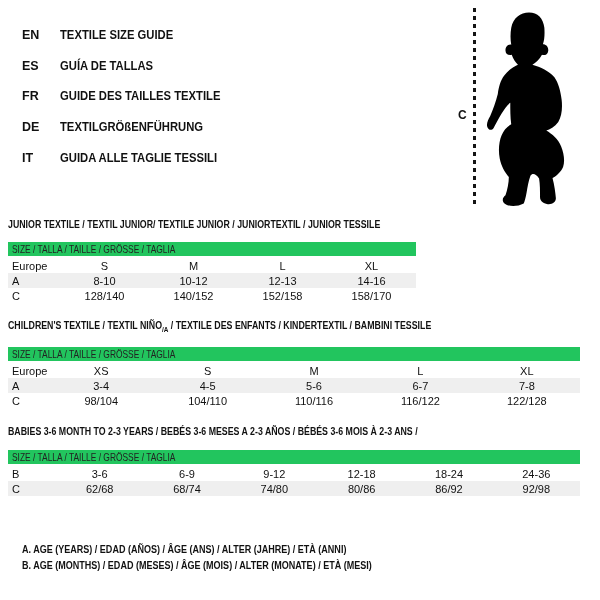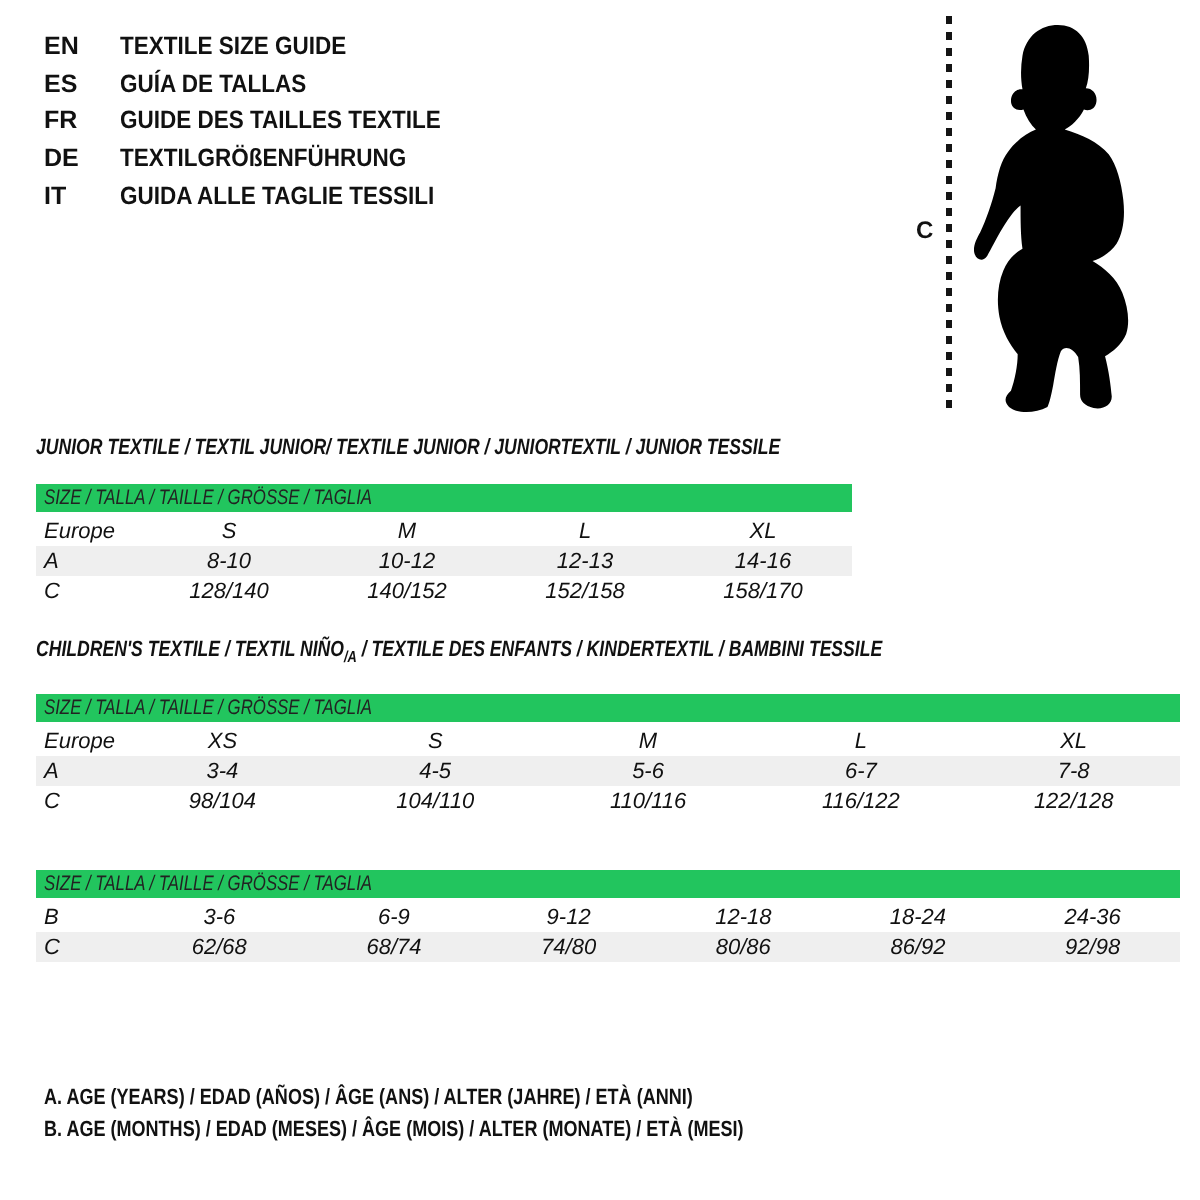--- a/index.html
+++ b/index.html
@@ -1,32 +1,32 @@
 <!DOCTYPE html>
 <html><head>
 <meta charset="utf-8">
 <style>
   * { margin:0; padding:0; box-sizing:border-box; }
   html,body { width:600px; height:600px; background:#ffffff; overflow:hidden; }
   body { position:relative; font-family:"Liberation Sans", sans-serif; color:#111; }
 
   
   .lang-block { position:absolute; top:14px; left:22px; }
-  .lang-row { display:flex; height:18.6px; align-items:center; font-weight:bold; font-size:12.5px; }
+  .lang-row { display:flex; height:18.6px; align-items:center; font-weight:bold; font-size:12.5px;margin-top:12px; }
   .lang-code { width:38px; flex:0 0 38px; }
   .lang-title { display:inline-block; transform:scaleX(0.9); transform-origin:0 50%; white-space:nowrap; }
 
   
   .measure-line { position:absolute; left:473px; top:8px; width:3px; height:198px;
     background:repeating-linear-gradient(180deg,#141414 0 4px,transparent 4px 8px); }
   .measure-label { position:absolute; left:458px; top:108px; font-weight:bold; font-size:12px; }
   .silhouette { position:absolute; left:481px; top:7px; }
 
   
-  .tbl { position:absolute; left:18px;font-style:italic; }
+  .tbl { position:absolute; left:8px; }
   .tbl-title { font-weight:bold; font-size:11px; height:13px; white-space:nowrap; line-height:13px; }
   .cond { display:inline-block; transform:scaleX(0.8); transform-origin:0 50%; white-space:nowrap; }
   .cond2 { display:inline-block; transform:scaleX(0.82); transform-origin:0 50%; white-space:nowrap; }
   .sub { font-size:8px; vertical-align:sub; }
   .size-bar { height:14px; display:flex; align-items:center; background:#22c55e; color:#222;
     font-size:10.5px; padding-left:4px; margin-bottom:2px; }
   .row { display:flex; align-items:center; height:15px; font-size:11px; }
   .row .lab { padding-left:4px; }
   .row .cell { text-align:center; }
   .alt { background:#efefef; }
@@ -159,20 +159,21 @@
     <span class="lab">C</span>
     <span class="cell">98/104</span>
     <span class="cell">104/110</span>
     <span class="cell">110/116</span>
     <span class="cell">116/122</span>
     <span class="cell">122/128</span>
   </div>
 </div>
 
 <div class="tbl t3">
+  <div class="tbl-title"><span class="cond">BABIES 3-6 MONTH TO 2-3 YEARS / BEBÉS 3-6 MESES A 2-3 AÑOS / BÉBÉS 3-6 MOIS À 2-3 ANS /</span></div>
   <div class="size-bar">
       <span class="cond">SIZE / TALLA / TAILLE / GRÖSSE / TAGLIA</span>
     </div>
   <div class="row">
     <span class="lab">B</span>
     <span class="cell">3-6</span>
     <span class="cell">6-9</span>
     <span class="cell">9-12</span>
     <span class="cell">12-18</span>
     <span class="cell">18-24</span>

